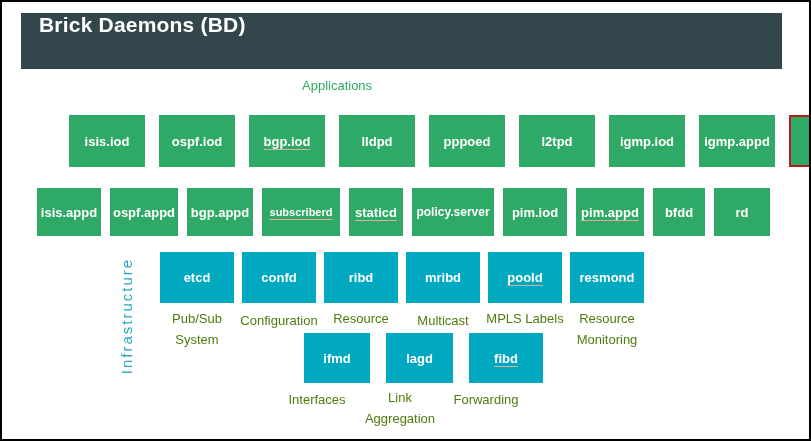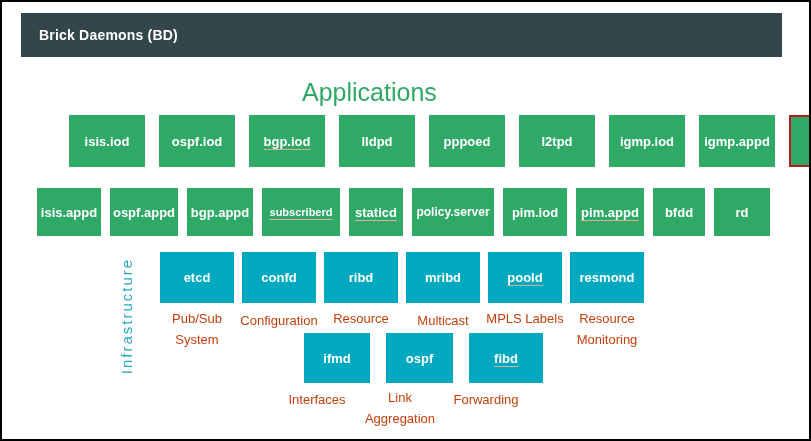--- a/index.html
+++ b/index.html
@@ -2,27 +2,27 @@
 <html><head>
 <meta charset="utf-8">
 <style>
   html,body { margin:0; padding:0; background:#e8e8e8; }
   .canvas {
     position:relative; width:811px; height:441px; margin:0 auto;
     background:#ffffff; border:2px solid #000000; box-sizing:border-box;
     font-family:"Liberation Sans", sans-serif; overflow:hidden;
   }
   .hdr {
-    position:absolute; left:19px; top:11px; width:761px; height:44px;
-    background:#32464c; color:#ffffff; display:flex; align-items:center;
-    padding-left:18px; box-sizing:border-box; font-size:14px; font-weight:bold;
+    position:absolute; left:19px; top:11px; width:761px; height:56px;
+    background:#32464c; color:#ffffff; display:flex; align-items:flex-start;
+    padding-left:18px; box-sizing:border-box; font-size:21px; font-weight:bold;
     letter-spacing:0.2px;
   }
   .apps-title {
-    position:absolute; left:300px; top:76px; font-size:25px; color:#2fa966;
+    position:absolute; left:300px; top:76px; font-size:13px; color:#2fa966;
   }
   .row { position:absolute; display:flex; }
   .row1 { left:35px; top:113px; gap:14px;padding-left:32px; }
   .row2 { left:35px; top:186px; gap:9px; }
   .irow1 { left:158px; top:250px; gap:8px; }
   .irow2 { left:282px; top:331px; gap:16px;margin-left:20px; }
   .bx {
     background:#2fa966; color:#ffffff; display:flex; align-items:center;
     justify-content:center; font-weight:bold; font-size:13px; flex:0 0 auto;
     box-sizing:border-box;
@@ -33,21 +33,21 @@
   .irow1 .bx { width:74px; height:51px; }
   .irow2 .bx { height:50px; }
   .sm { font-size:11px; }
   .md { font-size:12px; }
   .outlined { border:2px solid #b91c1c; }
   .lnk {
     text-decoration:underline; text-decoration-color:#d9ae9c;
     text-decoration-thickness:1px; text-underline-offset:3px;
   }
   .cap {
-    position:absolute; text-align:center; font-size:13px; color:#c2410c;
+    position:absolute; text-align:center; font-size:13px; color:#4d7c0f;
     line-height:21px;
   }
   .vlabel {
     position:absolute; left:56px; top:304px; width:140px; height:20px;
     transform:rotate(-90deg); text-align:center; color:#2aa9c4;
     font-size:15px; letter-spacing:2px; white-space:nowrap;
   }
 </style>
 </head>
 <body>
@@ -151,21 +151,21 @@
   <div class="cap" style="left:314px; top:306px; width:90px;">Resource</div>
   <div class="cap" style="left:396px; top:308px; width:90px;">Multicast</div>
   <div class="cap" style="left:473px; top:306px; width:100px;">MPLS Labels</div>
   <div class="cap" style="left:562px; top:306px; width:86px;">Resource Monitoring</div>
 
   <div class="row irow2">
     <div class="bx teal" style="width:66px">
         <span>ifmd</span>
       </div>
     <div class="bx teal" style="width:67px">
-        <span>ospf</span>
+        <span>lagd</span>
       </div>
     <div class="bx teal" style="width:74px">
         <span class="lnk">fibd</span>
       </div>
   </div>
 
   <div class="cap" style="left:265px; top:387px; width:100px;">Interfaces</div>
   <div class="cap" style="left:355px; top:385px; width:86px;">Link Aggregation</div>
   <div class="cap" style="left:434px; top:387px; width:100px;">Forwarding</div>
 

